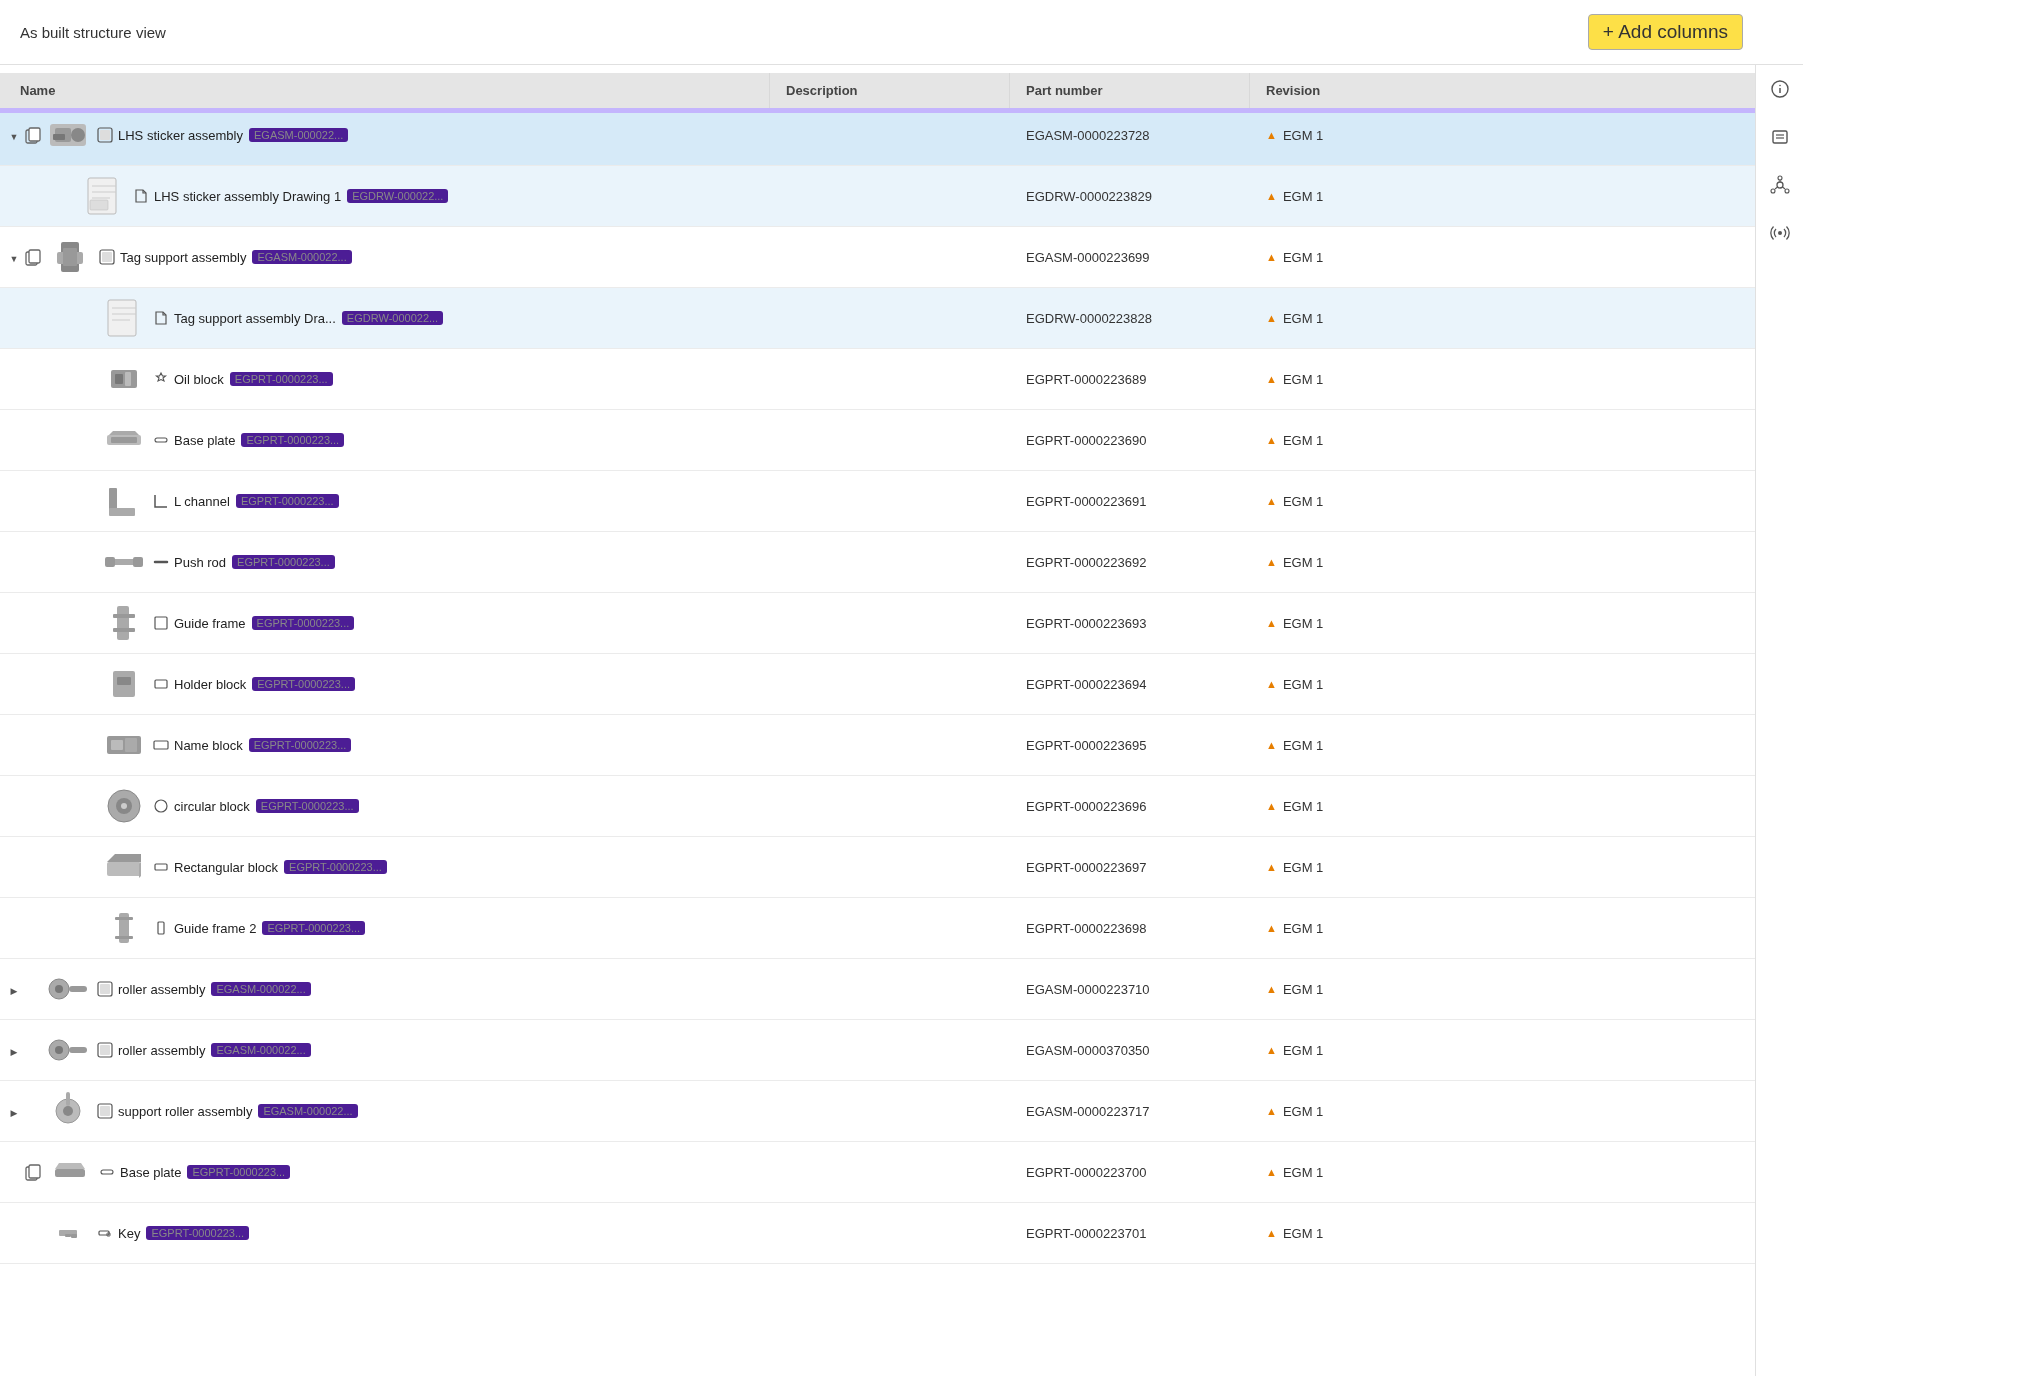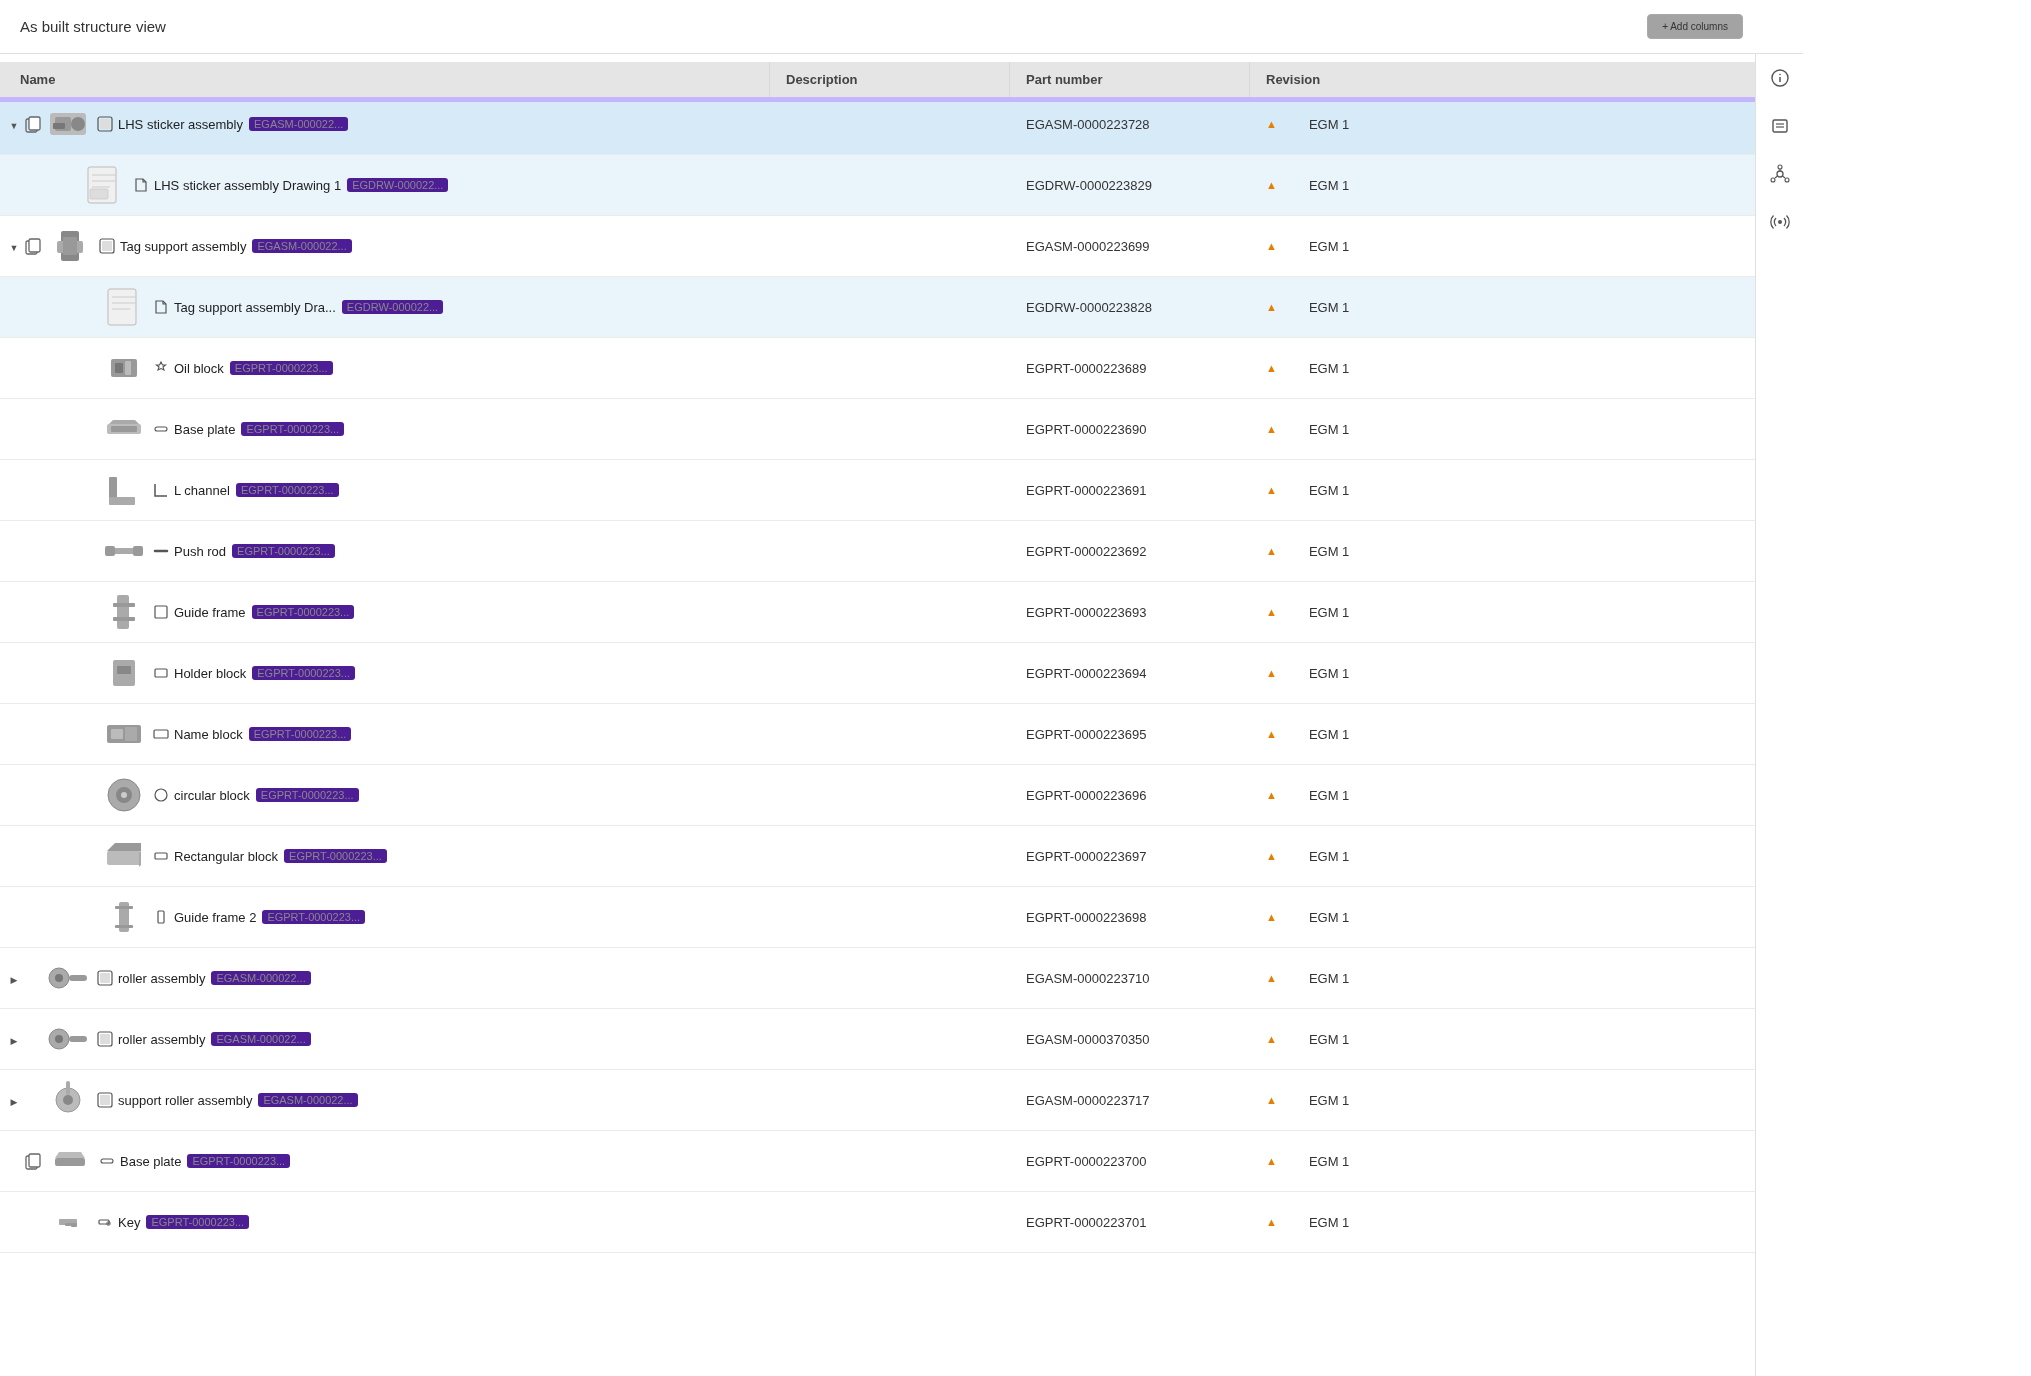--- a/index.html
+++ b/index.html
@@ -2,21 +2,21 @@
 <html><head>
   <meta charset="utf-8">
   <style>
     * { box-sizing: border-box; margin: 0; padding: 0; }
     body { font-family: -apple-system, BlinkMacSystemFont, 'Segoe UI', sans-serif; font-size: 13px; background: #fff; color: #222; }
 
     .page { display: flex; flex-direction: column; width: 1803px; min-height: 1376px; }
 
     .header { display: flex; align-items: center; justify-content: space-between; padding: 14px 60px 14px 20px; border-bottom: 1px solid #e0e0e0; background: #fff; }
     .header-title { font-size: 15px; font-weight: 400; color: #333; }
-    .add-columns-btn { display: flex; align-items: center; gap: 6px; border: 1px solid #aaa; border-radius: 4px; padding: 6px 14px; font-size: 10px; cursor: pointer; background: #a3a3a3; color: #333; }
+    .add-columns-btn { display: flex; align-items: center; gap: 6px; border: 1px solid #aaa; border-radius: 4px; padding: 6px 14px; font-size: 19px; cursor: pointer; background: #fde047; color: #333; }
 
     .main { display: flex; flex: 1; }
 
     .table-area { flex: 1; overflow: auto; }
 
     .col-headers { display: flex; align-items: center; border-bottom: 5px solid #c4b5fd; background: #e5e5e5; position: sticky; top: 8px; z-index: 10; }
     .col-name { flex: 0 0 770px; padding: 10px 20px; font-weight: 600; font-size: 13px; color: #444; border-right: 1px solid #d8d8d8; }
     .col-desc { flex: 0 0 240px; padding: 10px 16px; font-weight: 600; font-size: 13px; color: #444; border-right: 1px solid #d8d8d8; }
     .col-partnum { flex: 0 0 240px; padding: 10px 16px; font-weight: 600; font-size: 13px; color: #444; border-right: 1px solid #d8d8d8; }
     .col-rev { flex: 0 0 200px; padding: 10px 16px; font-weight: 700; font-size: 13px; color: #444; }
@@ -35,21 +35,21 @@
     .expand-placeholder { display: inline-block; width: 20px; }
 
     .thumb { width: 48px; height: 48px; object-fit: contain; flex-shrink: 0; margin-right: 4px; display: flex; align-items: center; justify-content: center; }
 
     .item-icon { width: 18px; height: 18px; flex-shrink: 0; margin-right: 4px; display: inline-flex; align-items: center; justify-content: center; }
 
     .item-name-text { font-size: 13px; font-weight: 500; color: #222; margin-right: 6px; white-space: nowrap; }
     .item-tag { font-size: 11px; color: #888; background: #4c1d95; border-radius: 3px; padding: 1px 5px; white-space: nowrap; }
 
     .rev-icon { color: #e67e00; font-size: 11px; }
-    .rev-text { font-size: 13px; margin-left: 26px; }
+    .rev-text { font-size: 13px; }
 
     .right-panel { width: 48px; background: #fff; border-left: 1px solid #e0e0e0; display: flex; flex-direction: column; align-items: center; padding-top: 10px; gap: 20px; }
     .right-panel-icon { width: 28px; height: 28px; display: flex; align-items: center; justify-content: center; color: #666; cursor: pointer; border-radius: 4px; }
 
     
     .chevron-down::before { content: '▼'; font-size: 9px; }
     .chevron-right::before { content: '▶'; font-size: 9px; }
     .copy-icon { font-size: 13px; }
   </style>
 </head>

